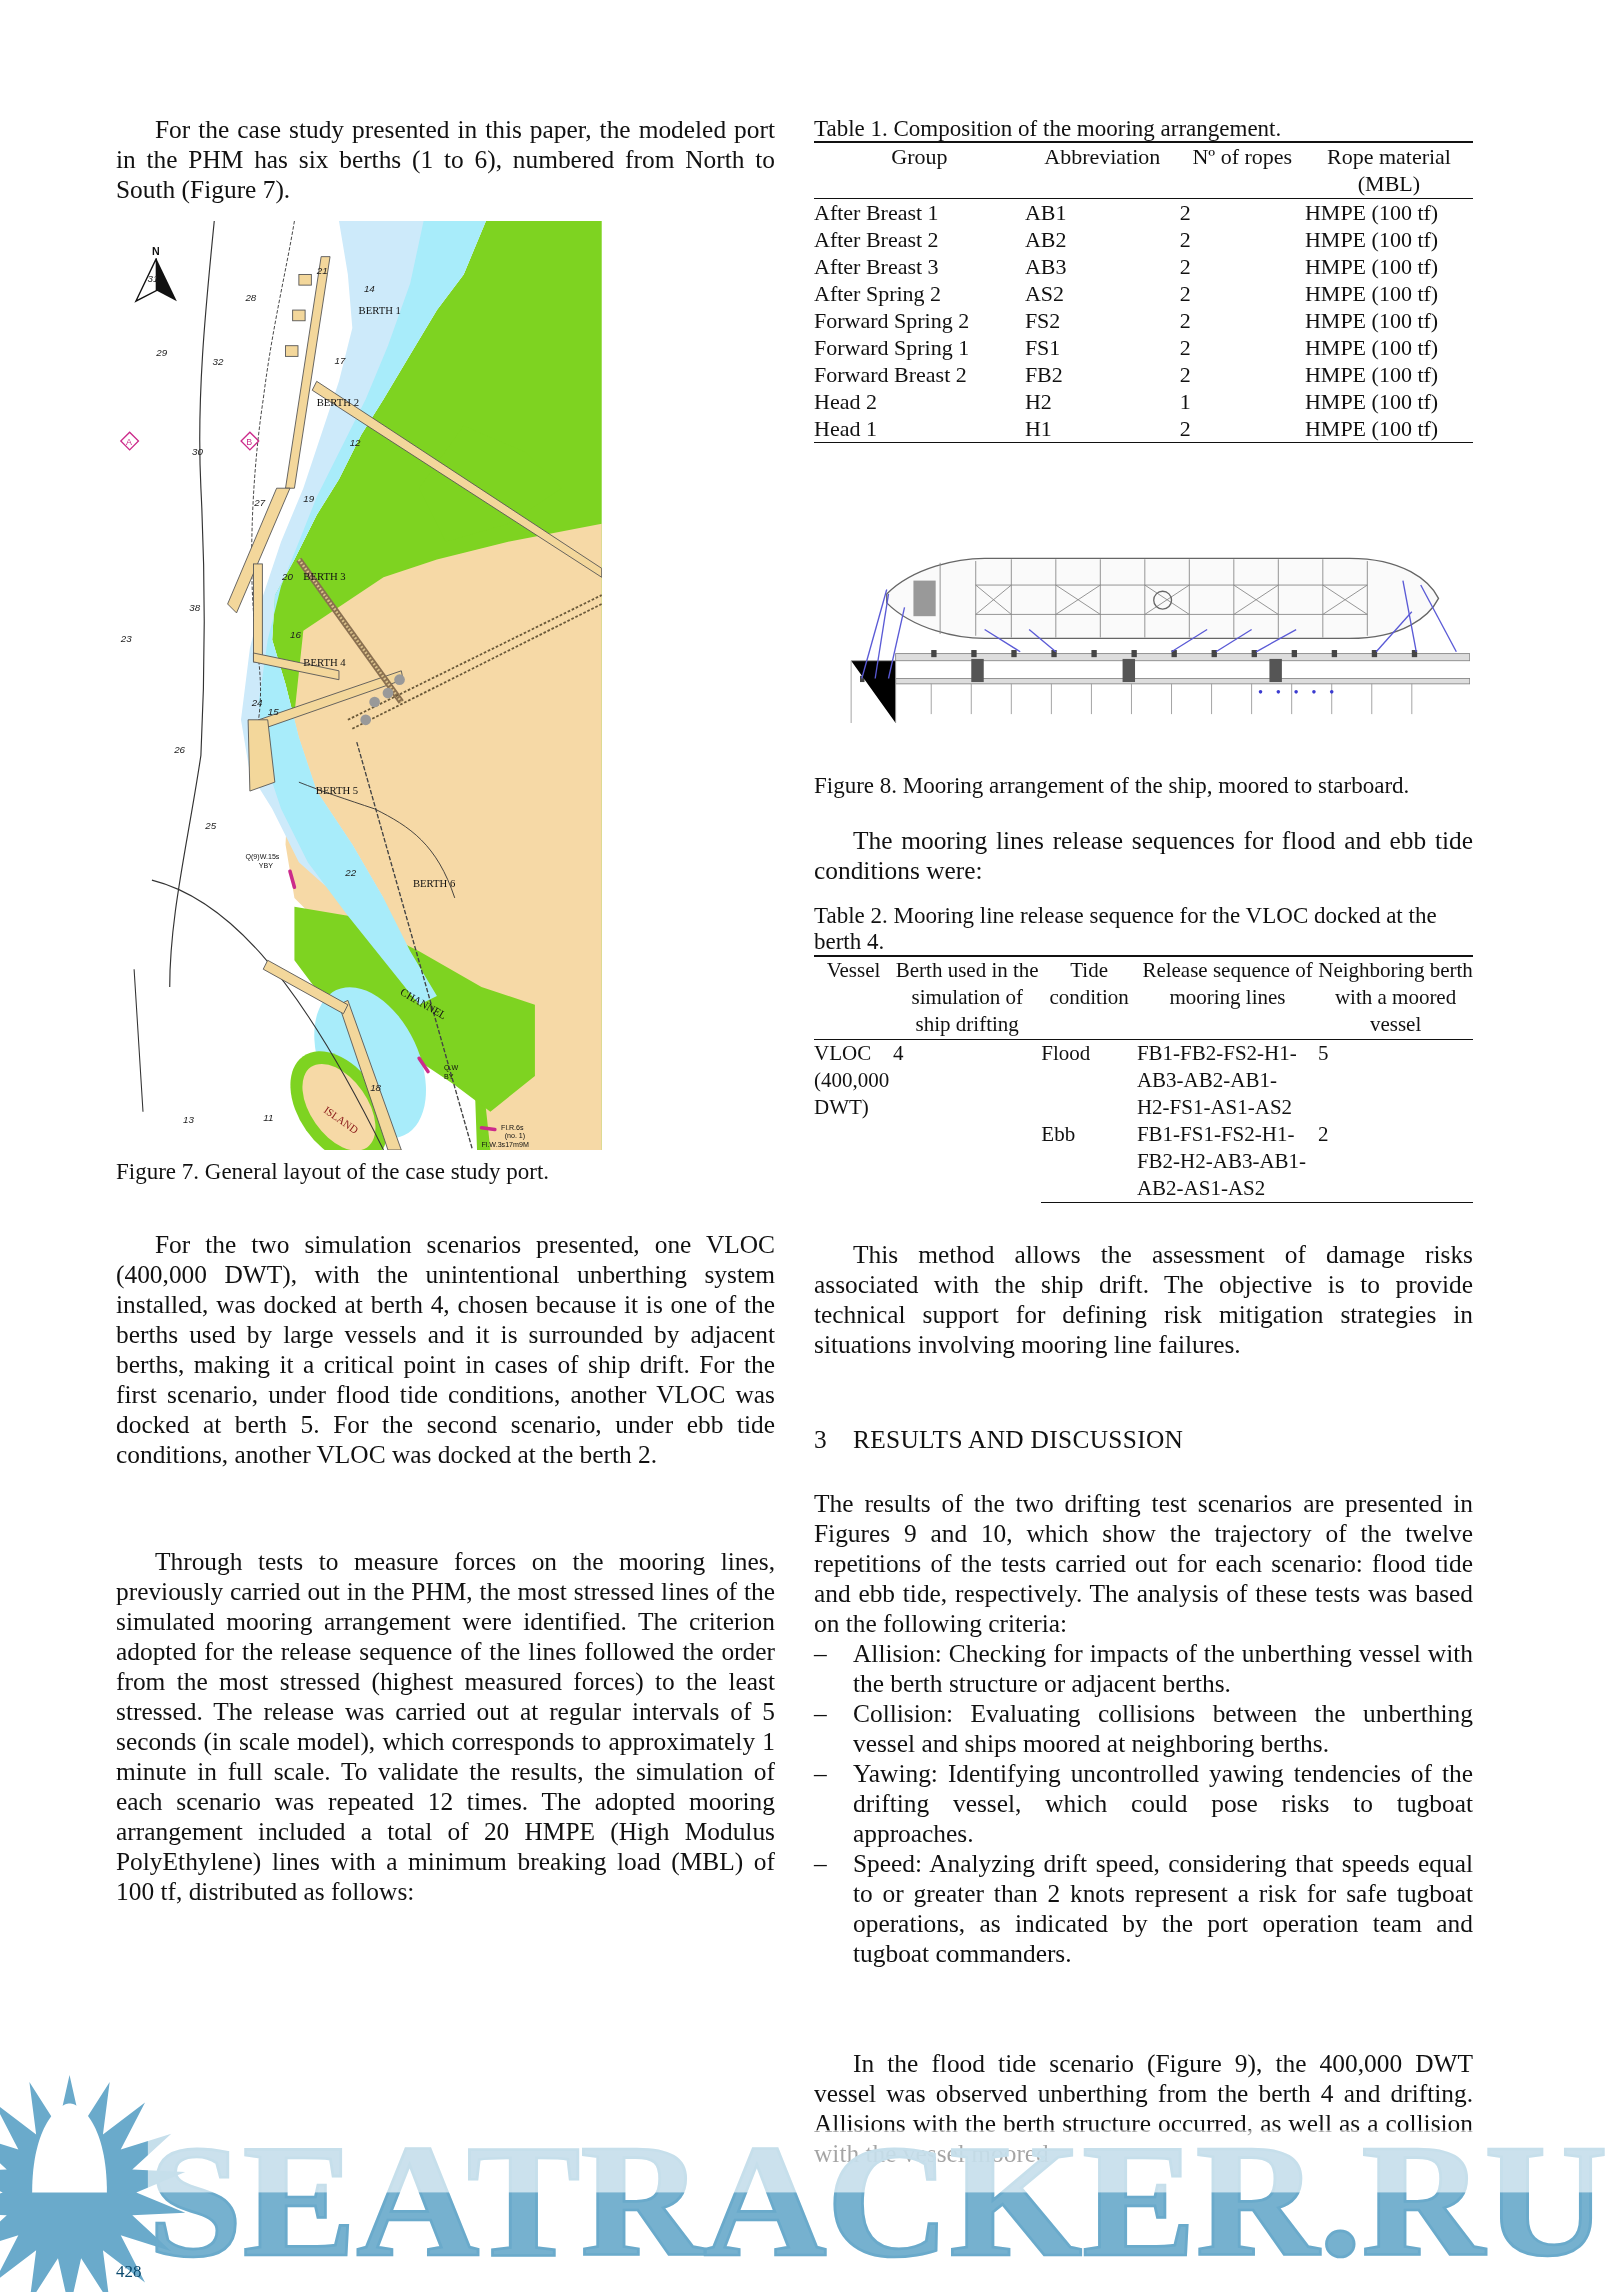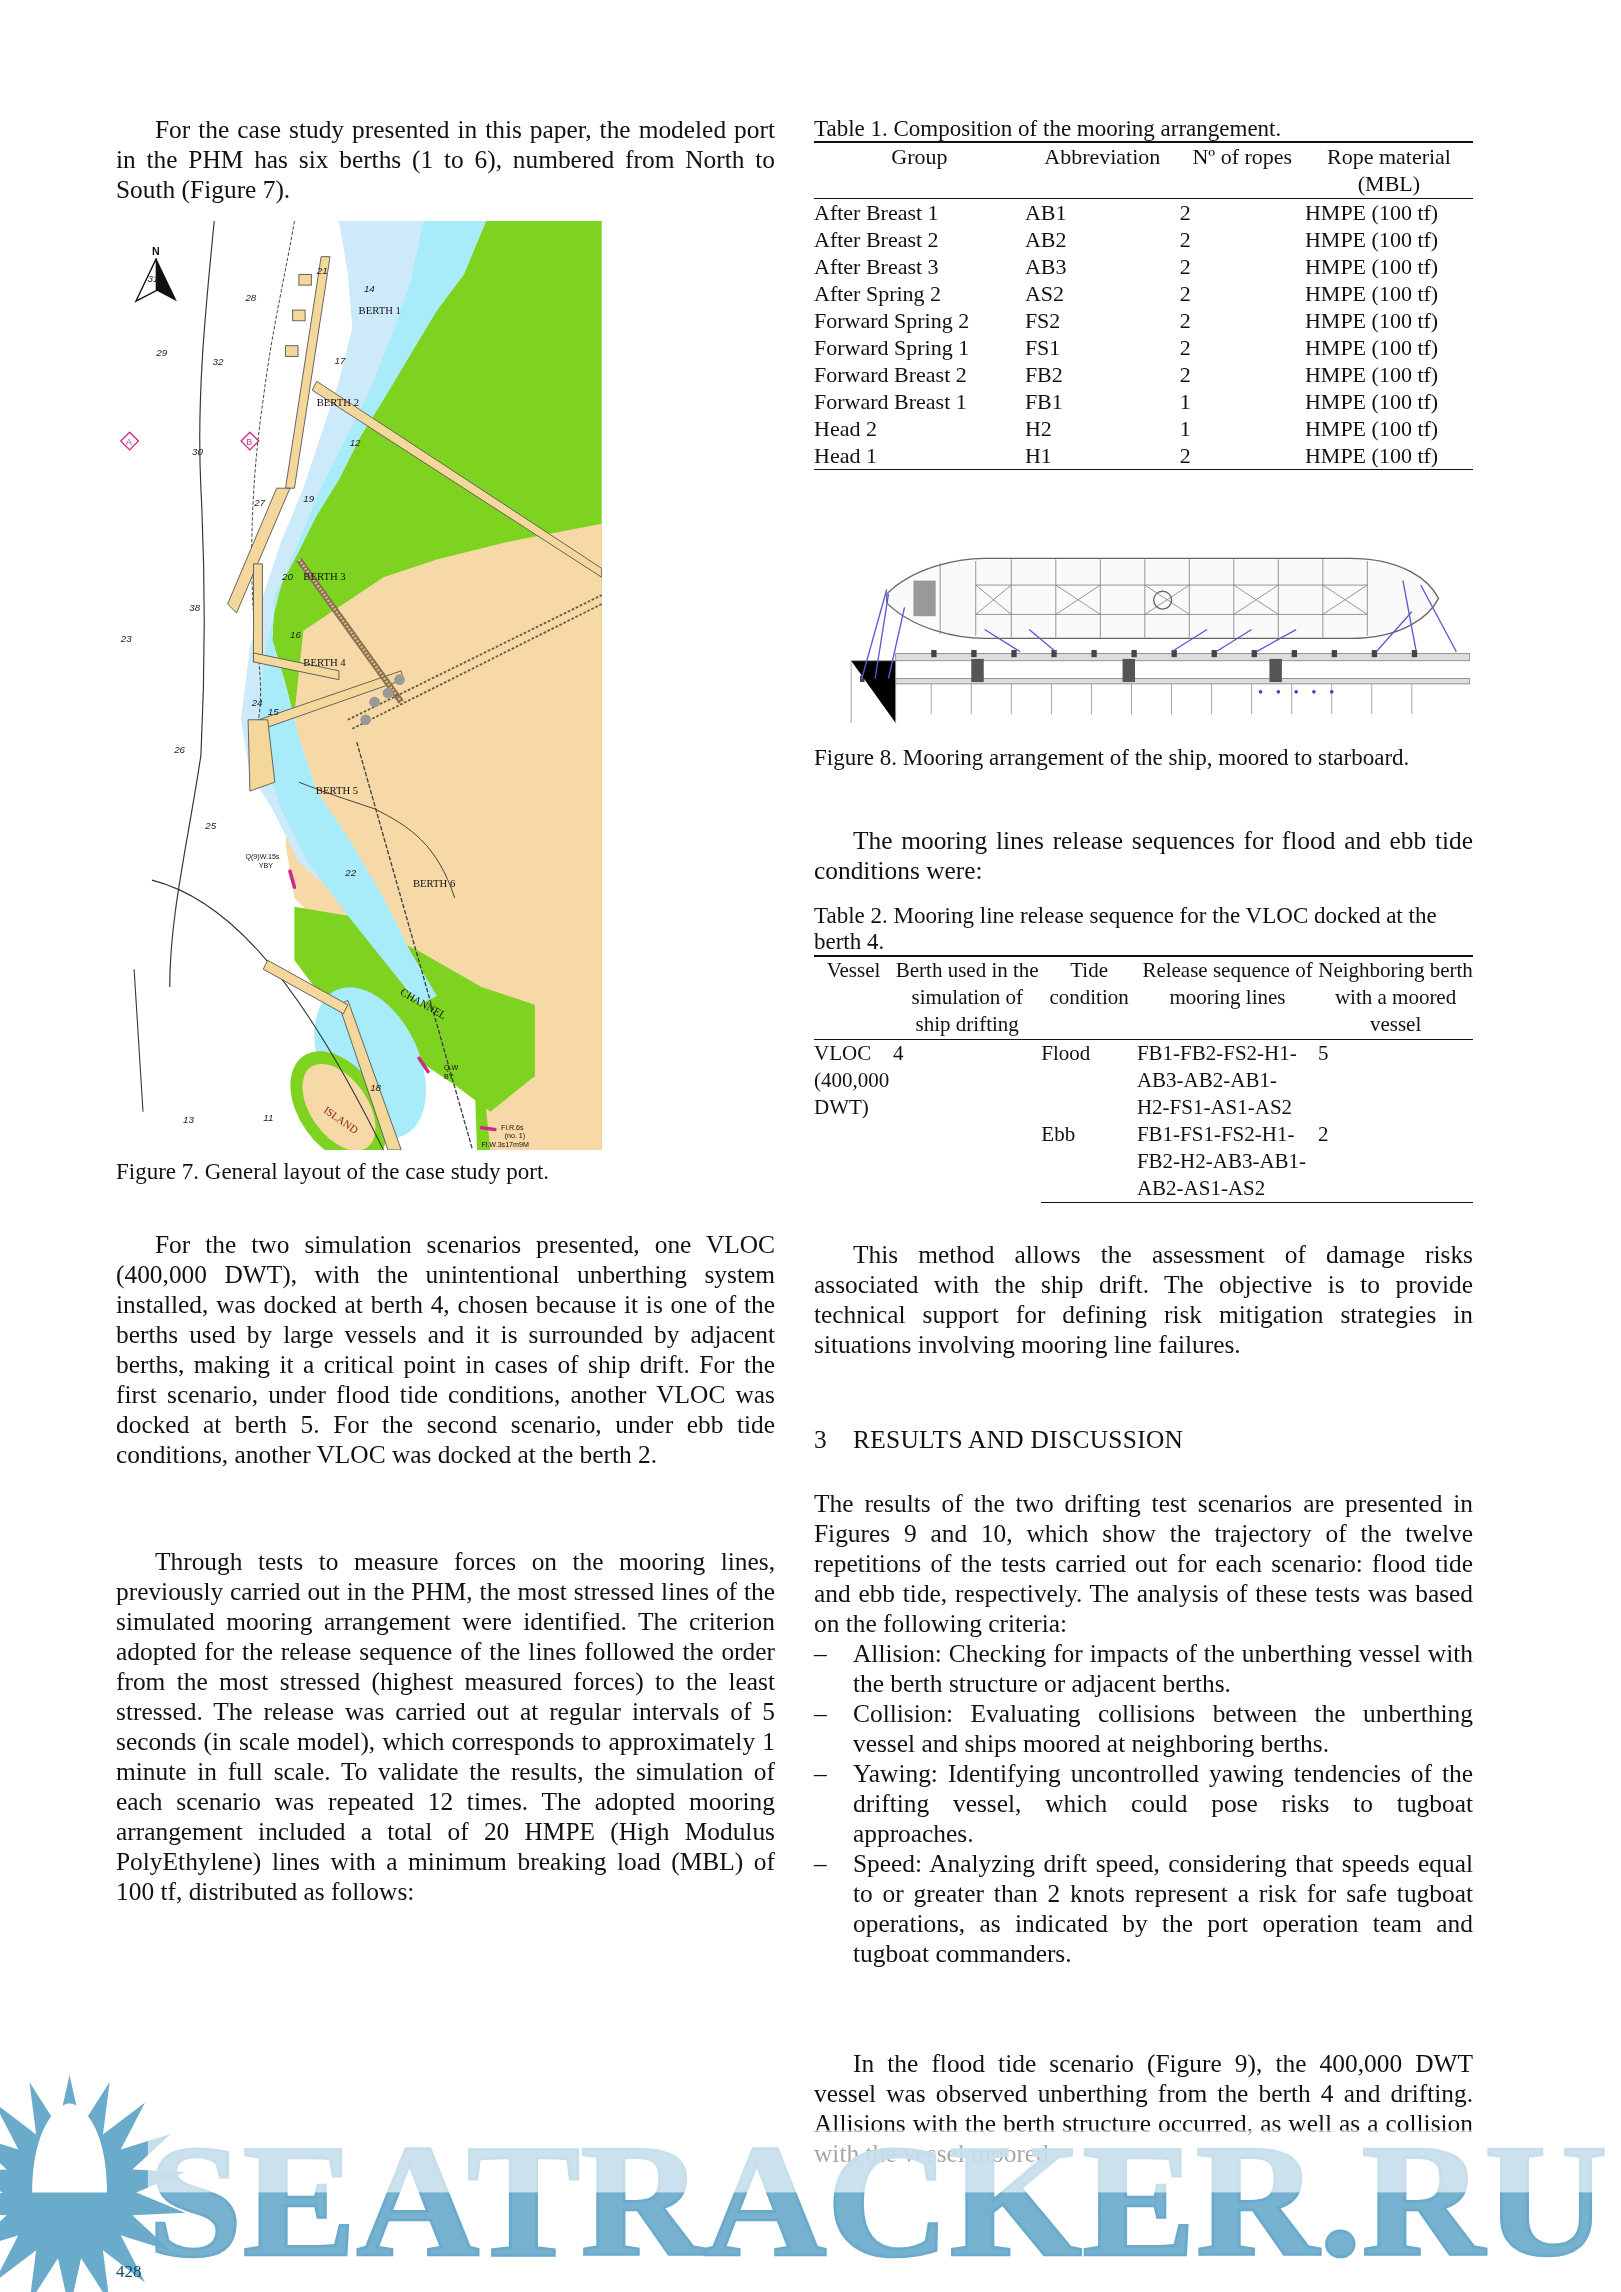--- a/index.html
+++ b/index.html
@@ -221,26 +221,20 @@
           <td>2</td>
           <td>HMPE (100 tf)</td>
         </tr>
         <tr>
           <td>Forward Breast 2</td>
           <td>FB2</td>
           <td>2</td>
           <td>HMPE (100 tf)</td>
         </tr>
         <tr>
-          <td>Forward Breast 1</td>
-          <td>FB1</td>
-          <td>1</td>
-          <td>HMPE (100 tf)</td>
-        </tr>
-        <tr>
           <td>Head 2</td>
           <td>H2</td>
           <td>1</td>
           <td>HMPE (100 tf)</td>
         </tr>
         <tr>
           <td>Head 1</td>
           <td>H1</td>
           <td>2</td>
           <td>HMPE (100 tf)</td>
@@ -331,21 +325,21 @@
     <g fill="#3b3bd0">
       <circle cx="480" cy="165" r="2"></circle>
         <circle cx="500" cy="165" r="2"></circle>
         <circle cx="520" cy="165" r="2"></circle>
         <circle cx="540" cy="165" r="2"></circle>
         <circle cx="560" cy="165" r="2"></circle>
     </g>
   </svg>
 </div>
 
-<div class="col right" style="top:744px;">
+<div class="col right" style="top:772px;">
   <p class="caption just">Figure 8. Mooring arrangement of the ship, moored to starboard.</p>
 </div>
 
 <div class="col right" style="top:825px;">
   <p class="body indent">The mooring lines release sequences for flood and ebb tide conditions were:</p>
 </div>
 
 <div class="col right" style="top:903px;">
   <p class="caption" style="line-height:26px;">Table 2. Mooring line release sequence for the VLOC docked at the berth 4.</p>
   <table class="t" style="font-size:21px; line-height:27px;">

